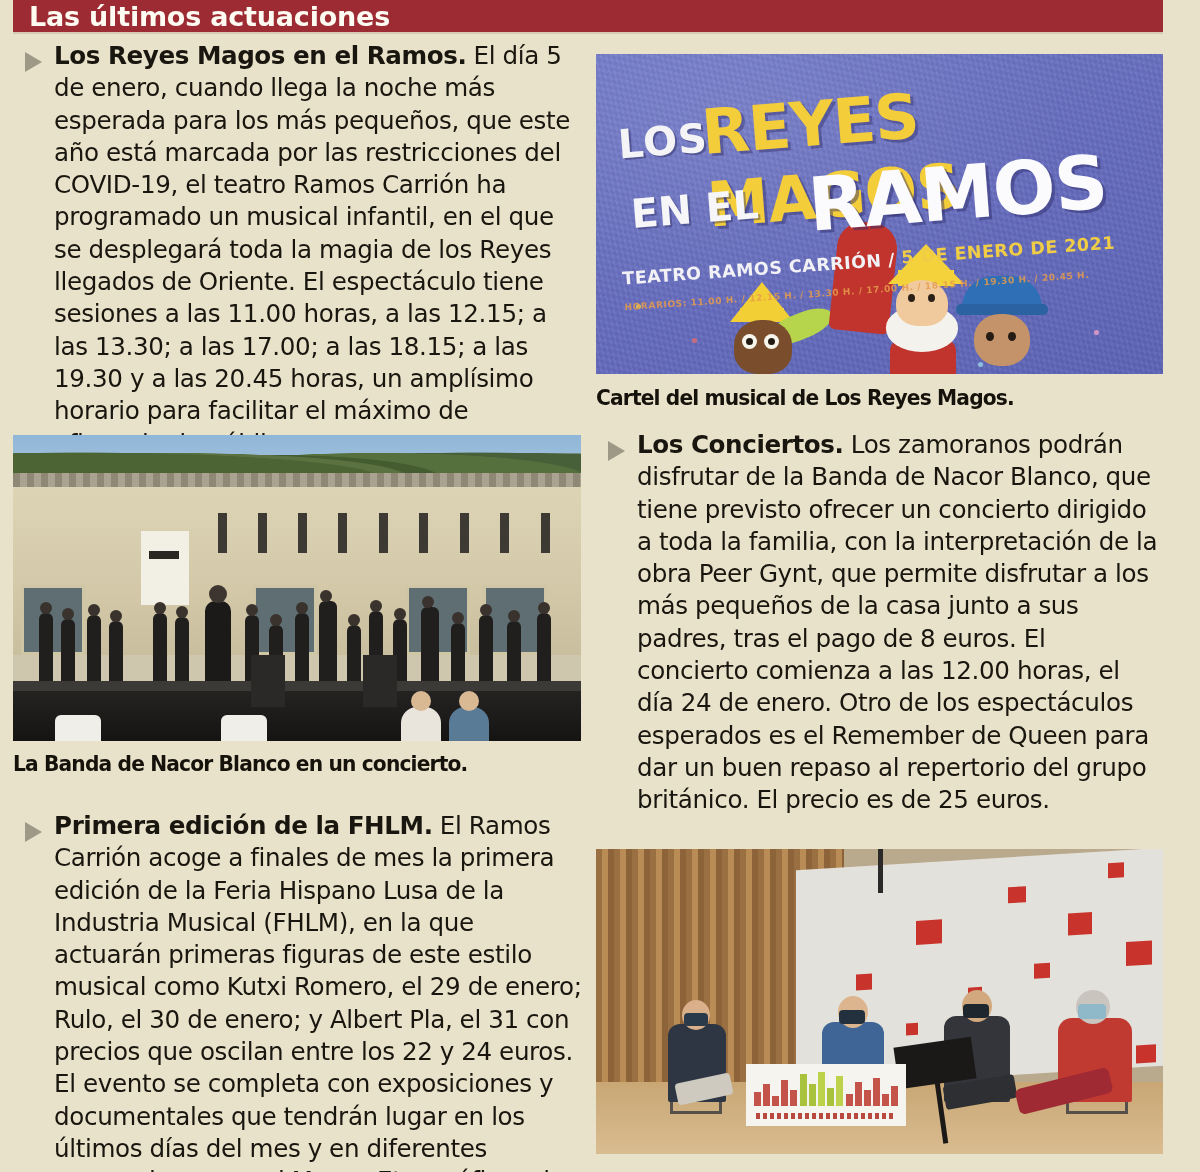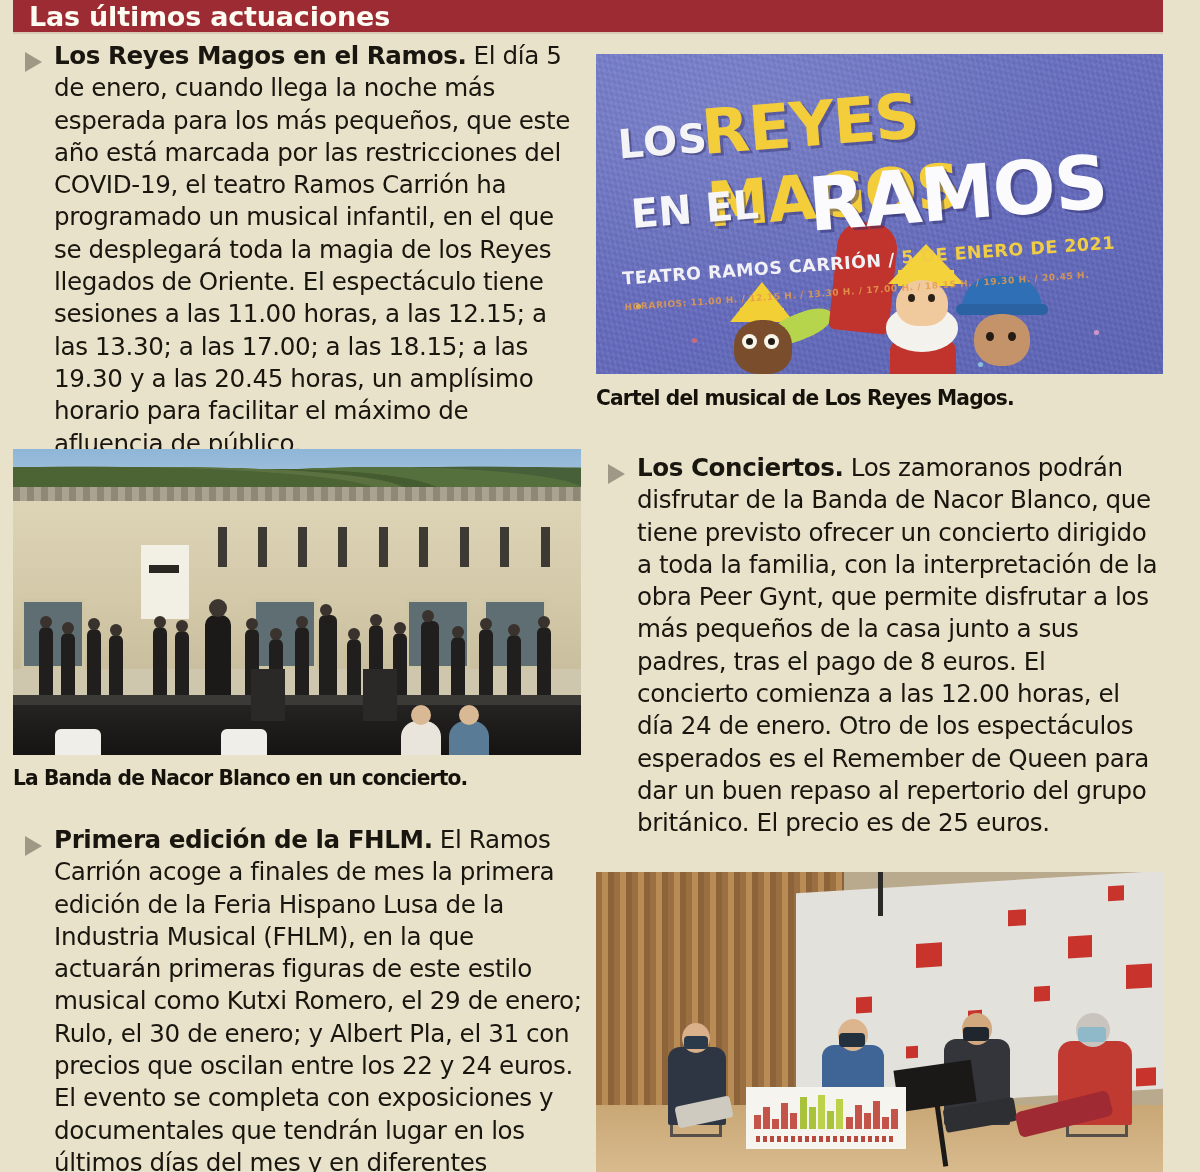--- a/index.html
+++ b/index.html
@@ -251,21 +251,21 @@
   <div class="header-title">Las últimos actuaciones</div>
 </div>
 
 <div class="col-left">
 
   <div class="article" style="height:350px;">
     <div class="bullet"></div>
     <div class="art-body"><span class="art-lead">Los Reyes Magos en el Ramos.</span><span> El día 5 de enero, cuando llega la noche más esperada para los más pequeños, que este año está marcada por las restricciones del COVID-19, el teatro Ramos Carrión ha programado un musical infantil, en el que se desplegará toda la magia de los Reyes llegados de Oriente. El espectáculo tiene sesiones a las 11.00 horas, a las 12.15; a las 13.30; a las 17.00; a las 18.15; a las 19.30 y a las 20.45 horas, un amplísimo horario para facilitar el máximo de afluencia de público.</span></div>
   </div>
 
-  <div class="figure" style="margin-top:59px;">
+  <div class="figure" style="margin-top:45px;">
     <div class="photo bandphoto">
       <div class="bp-sky"></div>
       <div class="bp-trees"></div>
       <div class="bp-roof"></div>
       <div class="bp-wall"></div>
       <div class="bp-win" style="left:205px;"></div>
       <div class="bp-win" style="left:245px;"></div>
       <div class="bp-win" style="left:285px;"></div>
       <div class="bp-win" style="left:325px;"></div>
       <div class="bp-win" style="left:366px;"></div>
@@ -396,21 +396,21 @@
       <div class="pz p-reyes">REYES MAGOS</div>
       <div class="pz p-enel">EN EL</div>
       <div class="pz p-ramos">RAMOS</div>
       <div class="pz p-venue">TEATRO RAMOS CARRIÓN /</div>
       <div class="pz p-date">5 DE ENERO DE 2021</div>
       <div class="pz p-times">HORARIOS: 11.00 H. / 12.15 H. / 13.30 H. / 17.00 H. / 18.15 H. / 19.30 H. / 20.45 H.</div>
     </div>
     <div class="caption" style="margin-top:11px;">Cartel del musical de Los Reyes Magos.</div>
   </div>
 
-  <div class="article" style="margin-top:42px;">
+  <div class="article" style="margin-top:19px;">
     <div class="bullet"></div>
     <div class="art-body"><span class="art-lead">Los Conciertos.</span><span> Los zamoranos podrán disfrutar de la Banda de Nacor Blanco, que tiene previsto ofrecer un concierto dirigido a toda la familia, con la interpretación de la obra Peer Gynt, que permite disfrutar a los más pequeños de la casa junto a sus padres, tras el pago de 8 euros. El concierto comienza a las 12.00 horas, el día 24 de enero. Otro de los espectáculos esperados es el Remember de Queen para dar un buen repaso al repertorio del grupo británico. El precio es de 25 euros.</span></div>
   </div>
 
   <div class="figure" style="margin-top:32px;">
     <div class="photo fhlmphoto">
       <div class="fp-curtain"></div>
       <div class="fp-backwall">
         <span class="fp-logo" style="left:120px;top:58px;width:26px;height:24px;"></span>
         <span class="fp-logo" style="left:212px;top:30px;width:18px;height:16px;"></span>

